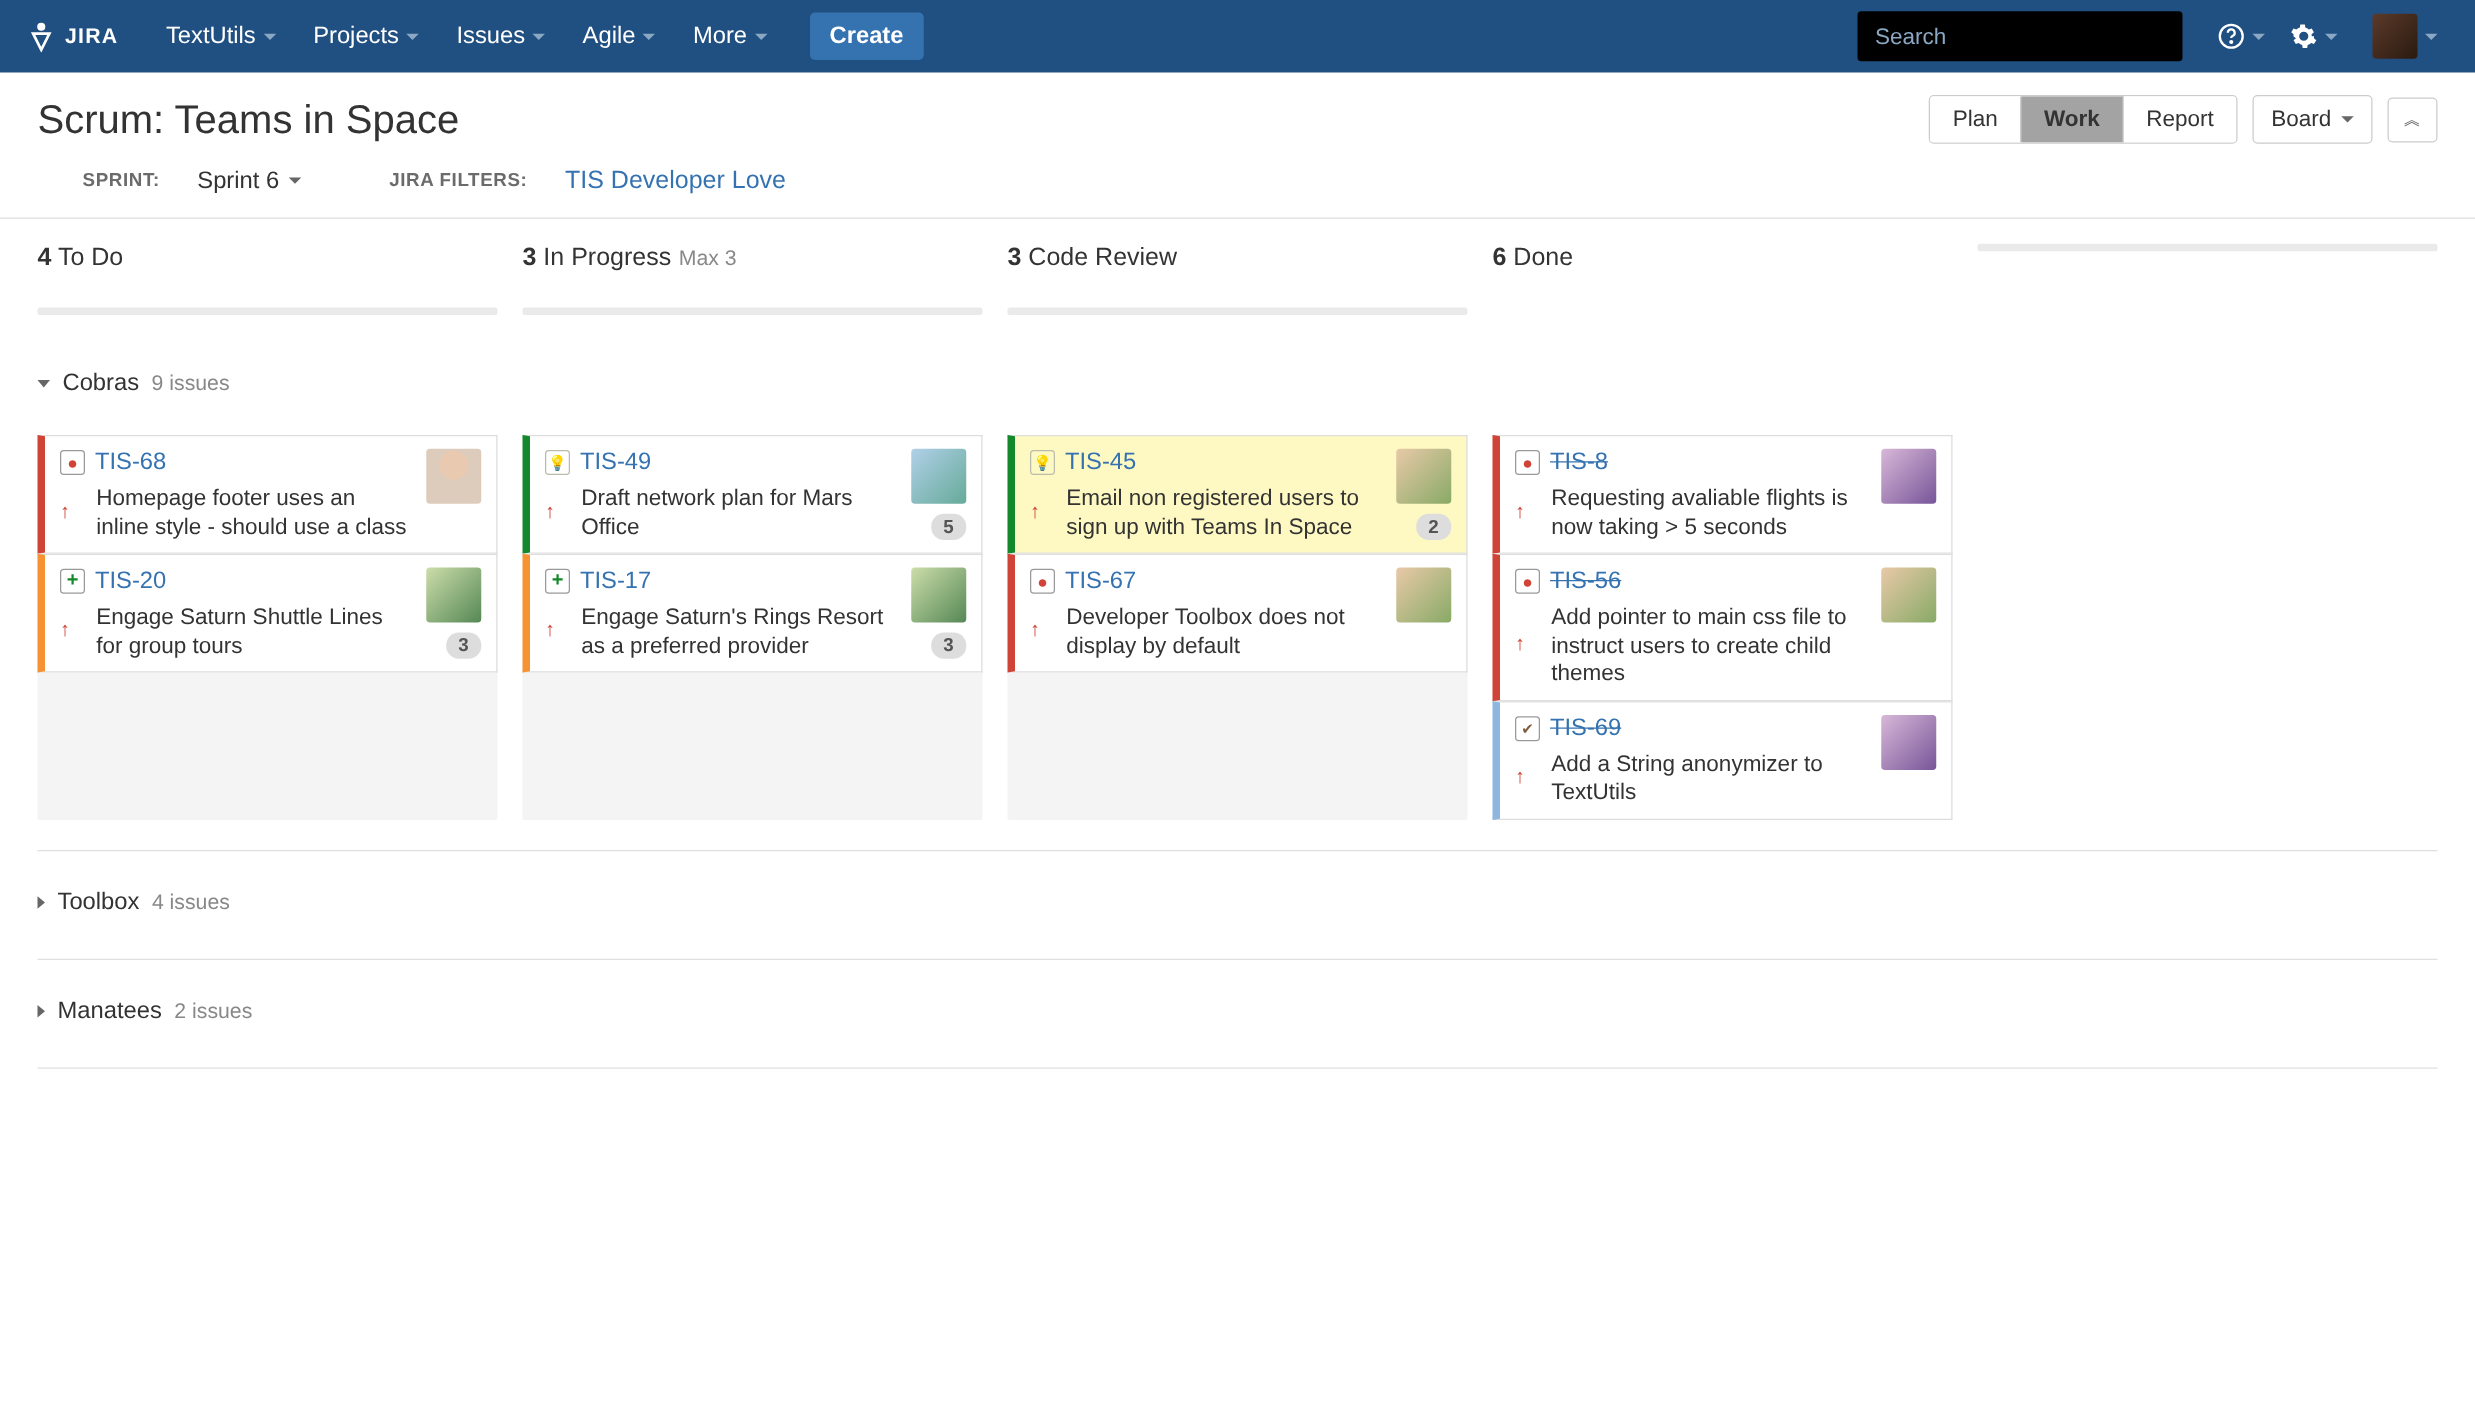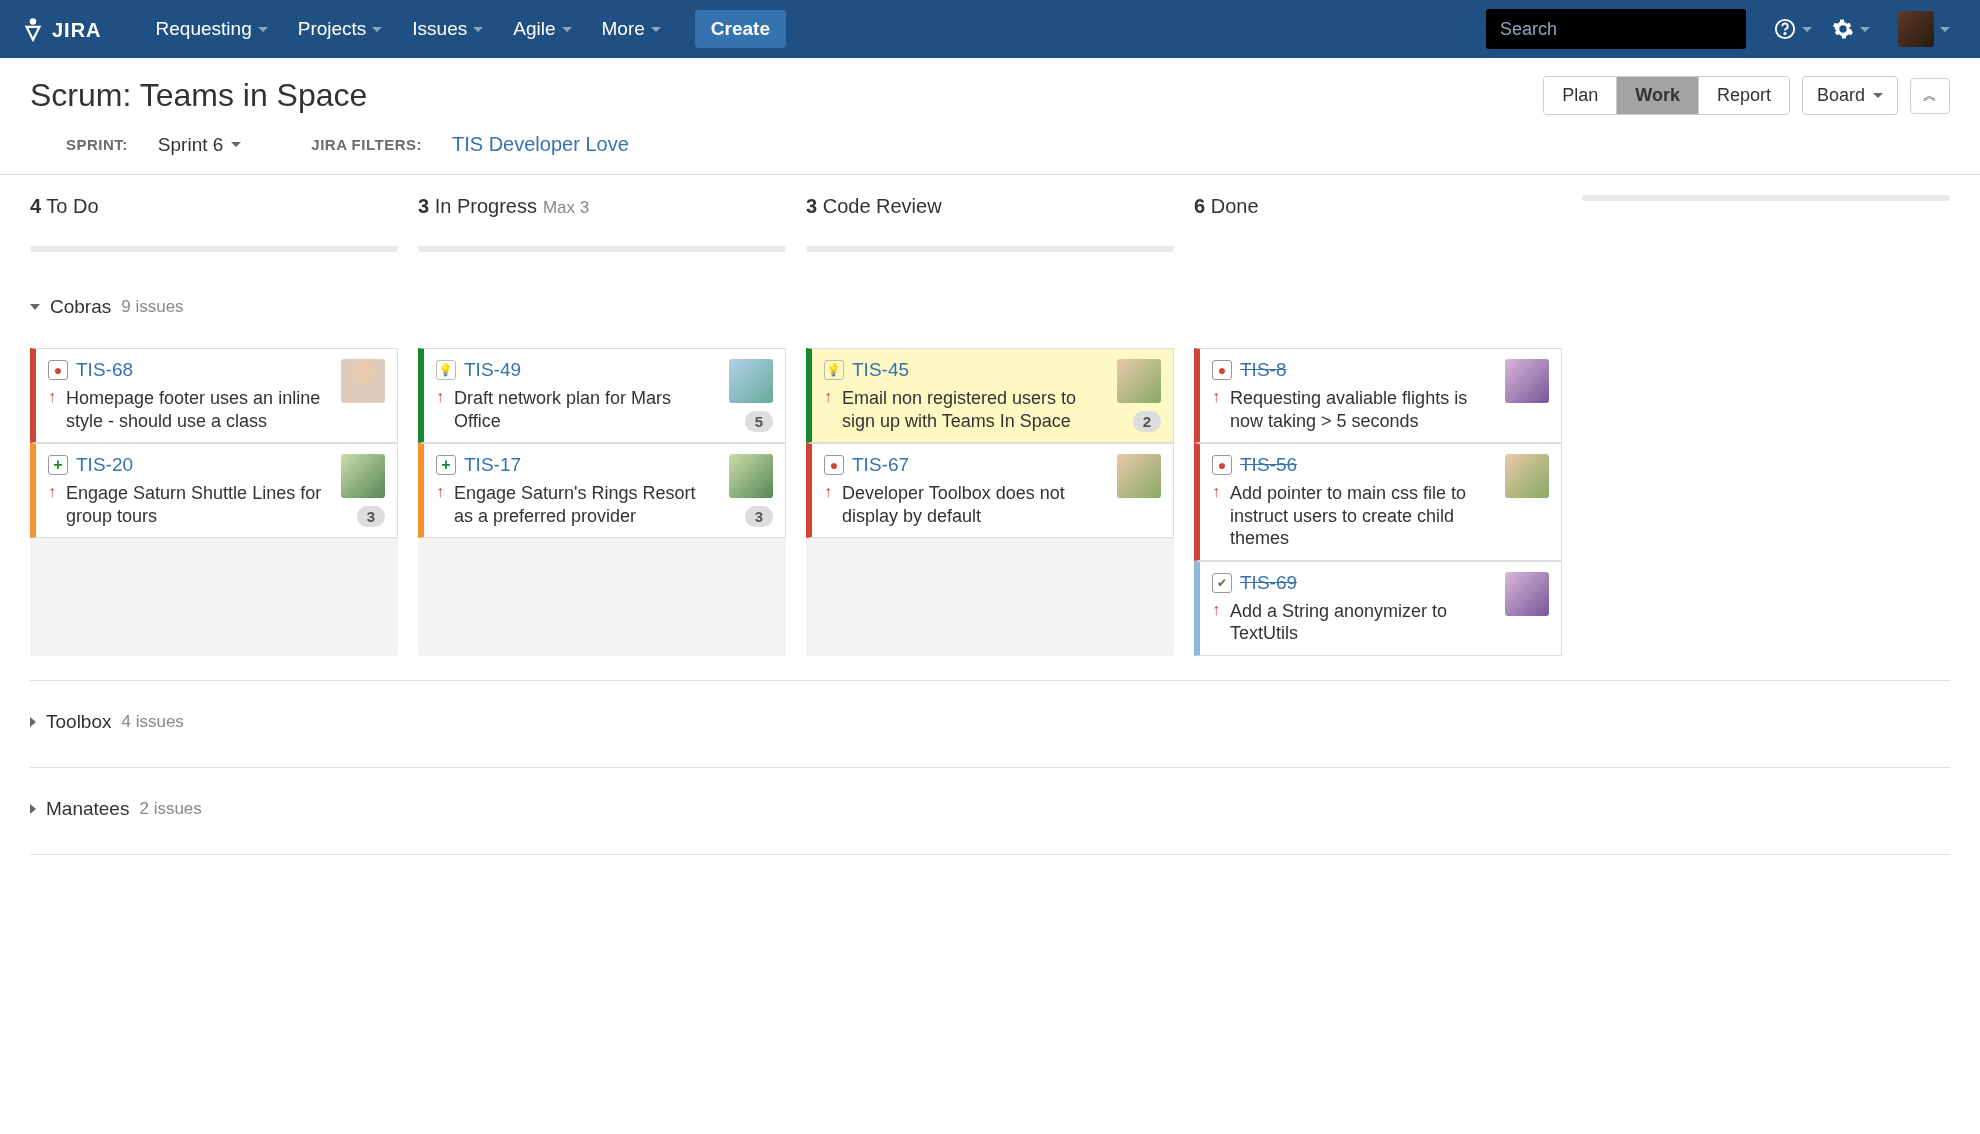--- a/index.html
+++ b/index.html
@@ -1,20 +1,20 @@
 <!DOCTYPE html>
 <html><head>
 <meta charset="utf-8">
 <style>
   * { box-sizing: border-box; margin: 0; padding: 0; }
   body { font-family: -apple-system, BlinkMacSystemFont, "Segoe UI", Arial, sans-serif; font-size: 14px; color: #333; background: #fff; }
 
   
   .topnav { background: #205081; height: 58px; display: flex; align-items: center; padding: 0 20px; color: #fff; }
-  .logo { display: flex; align-items: flex-end; font-weight: bold; font-size: 20px; letter-spacing: 1px; margin-right: 44px; }
+  .logo { display: flex; align-items: center; font-weight: bold; font-size: 17px; letter-spacing: 1px; margin-right: 28px; }
   .logo svg { margin-right: 6px; }
   .nav-items { display: flex; align-items: center; gap: 10px; }
   .nav-item { color: #fff; font-size: 19px; padding: 8px 10px; display: flex; align-items: center; gap: 6px; cursor: pointer; }
   .nav-caret { width: 0; height: 0; border-left: 5px solid transparent; border-right: 5px solid transparent; border-top: 5px solid #8aa8c4; }
   .create-btn { background: #3572b0; color: #fff; border: none; border-radius: 4px; padding: 8px 16px; font-size: 19px; font-weight: bold; cursor: pointer; margin-left: 14px; }
   .nav-spacer { flex: 1; }
   .search-wrap { background: #000000; border-radius: 3px; display: flex; align-items: center; padding: 0 14px; height: 40px; width: 260px; margin-right: 18px; }
   .search-wrap input { background: transparent; border: none; outline: none; color: #aac0d6; font-size: 18px; flex: 1; }
   .search-wrap input::placeholder { color: #8aa8c4; }
   .top-icon { color: #fff; margin: 0 10px; cursor: pointer; display: flex; align-items: center; gap: 6px; }
@@ -64,21 +64,21 @@
   .issue-type.bug::before { content: "●"; }
   .issue-type.idea { color: #f6c342; border-color: #bba; }
   .issue-type.idea::before { content: "💡"; font-size: 12px; }
   .issue-type.story { color: #14892c; }
   .issue-type.story::before { content: "+"; font-weight: bold; font-size: 16px; }
   .issue-type.task { color: #815b3a; }
   .issue-type.task::before { content: "✔"; font-size: 12px; }
   .issue-key { color: #3572b0; font-size: 19px; }
   .issue-key.done { text-decoration: line-through; }
   .card-avatar { width: 44px; height: 44px; border-radius: 3px; position: absolute; top: 10px; right: 12px; background: #c0c0c0; }
-  .card-row2 { display: flex; align-items: flex-start; gap: 10px; margin-top: 6px; padding-right: 56px; }
+  .card-row2 { display: flex; align-items: center; gap: 21px; margin-top: 6px; padding-right: 56px; }
   .priority { color: #d04437; font-size: 16px; line-height: 20px; }
   .priority.high::before { content: "↑"; }
   .summary { color: #333; font-size: 18px; line-height: 1.25; }
   .badge { position: absolute; right: 12px; bottom: 10px; background: #ddd; color: #555; border-radius: 10px; padding: 2px 10px; font-size: 15px; font-weight: bold; }
 
   
   .av1 { background: radial-gradient(circle at 50% 30%, #e9c9b0 0 30%, #dcb 31% 100%); }
   .av2 { background: linear-gradient(135deg,#b0d0e8,#6a9); }
   .av3 { background: linear-gradient(135deg,#cda,#585); }
   .av4 { background: linear-gradient(135deg,#e8c9a8,#8a6); }
@@ -96,21 +96,21 @@
 <div class="topnav">
   <div class="logo">
     <svg width="26" height="26" viewBox="0 0 24 24">
         <circle cx="12" cy="5" r="3" fill="#fff"></circle>
         <path d="M6 10 L12 22 L18 10 Z" fill="none" stroke="#fff" stroke-width="2"></path>
       </svg>
     <span>JIRA</span>
   </div>
   <div class="nav-items">
     <div class="nav-item">
-        <span>Requesting</span>
+        <span>TextUtils</span>
         <span class="nav-caret"></span>
       </div>
     <div class="nav-item">
         <span>Projects</span>
         <span class="nav-caret"></span>
       </div>
     <div class="nav-item">
         <span>Issues</span>
         <span class="nav-caret"></span>
       </div>

